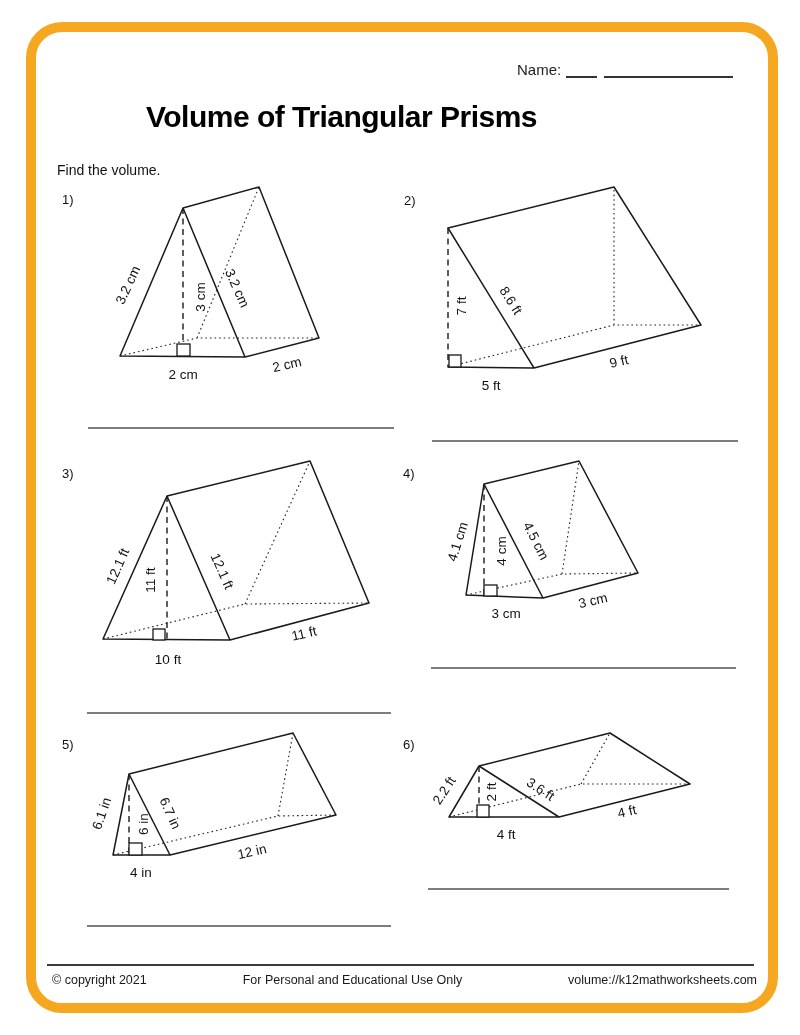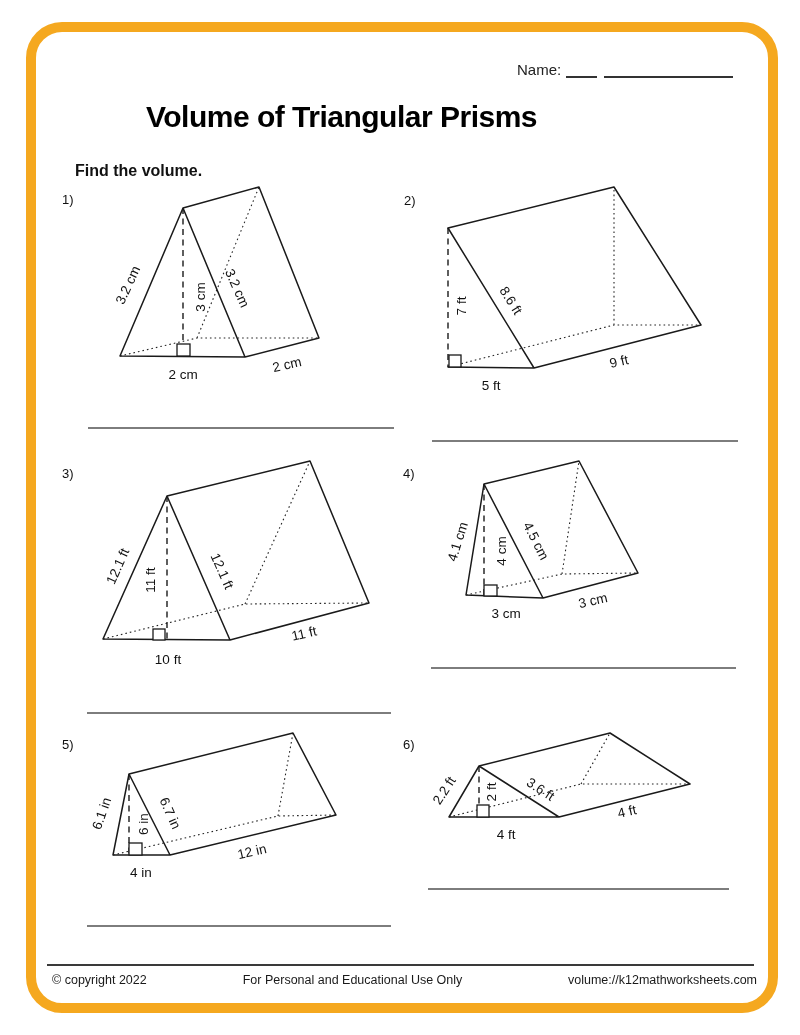--- a/index.html
+++ b/index.html
@@ -5,21 +5,21 @@
   html,body{margin:0;padding:0;background:#fff;}
   .page{position:relative;width:800px;height:1035px;background:#ffffff;overflow:hidden;
         font-family:"Liberation Sans",sans-serif;color:#111;}
   .frame{position:absolute;left:26px;top:22px;width:752px;height:991px;
          box-sizing:border-box;border:10px solid #F5A81F;border-radius:36px;}
   .abs{position:absolute;text-align:right;}
   .name-label{left:517px;top:61px;font-size:15px;color:#222;}
   .name-line{height:2px;background:#333;top:76px;}
   .title{left:0;top:100px;width:683px;text-align:center;font-size:30px;font-weight:bold;
          letter-spacing:-0.5px;color:#000;}
-  .instruction{left:75px;top:162px;font-size:16px;font-weight:bold;}
+  .instruction{left:57px;top:162px;font-size:14px;}
   .pnum{font-size:13px;}
   .answer-line{height:2px;background:#7d7d7d;}
   .footer-divider{left:47px;top:964px;width:707px;height:2px;background:#3a3a3a;}
   .footer-text{top:973px;font-size:12.5px;color:#1a1a1a;}
   .fx-left{left:52px;}
   .fx-center{left:0;width:705px;text-align:center;}
   .fx-right{right:43px;}
   svg{position:absolute;left:0;top:0;}
   .edge{fill:none;stroke:#1a1a1a;stroke-width:1.5;stroke-linejoin:round;stroke-linecap:round;}
   .hidden-e{fill:none;stroke:#222;stroke-width:1.1;stroke-dasharray:1.6 3;}
@@ -122,17 +122,17 @@
   </svg>
 
   <div class="abs answer-line" style="left:88px;top:427px;width:306px;"></div>
   <div class="abs answer-line" style="left:432px;top:440px;width:306px;"></div>
   <div class="abs answer-line" style="left:87px;top:712px;width:304px;"></div>
   <div class="abs answer-line" style="left:431px;top:667px;width:305px;"></div>
   <div class="abs answer-line" style="left:87px;top:925px;width:304px;"></div>
   <div class="abs answer-line" style="left:428px;top:888px;width:301px;"></div>
 
   <div class="abs footer-divider"></div>
-  <div class="abs footer-text fx-left">© copyright 2022</div>
+  <div class="abs footer-text fx-left">© copyright 2021</div>
   <div class="abs footer-text fx-center">For Personal and Educational Use Only</div>
   <div class="abs footer-text fx-right">volume://k12mathworksheets.com</div>
 
 </div>
 
 </body></html>

